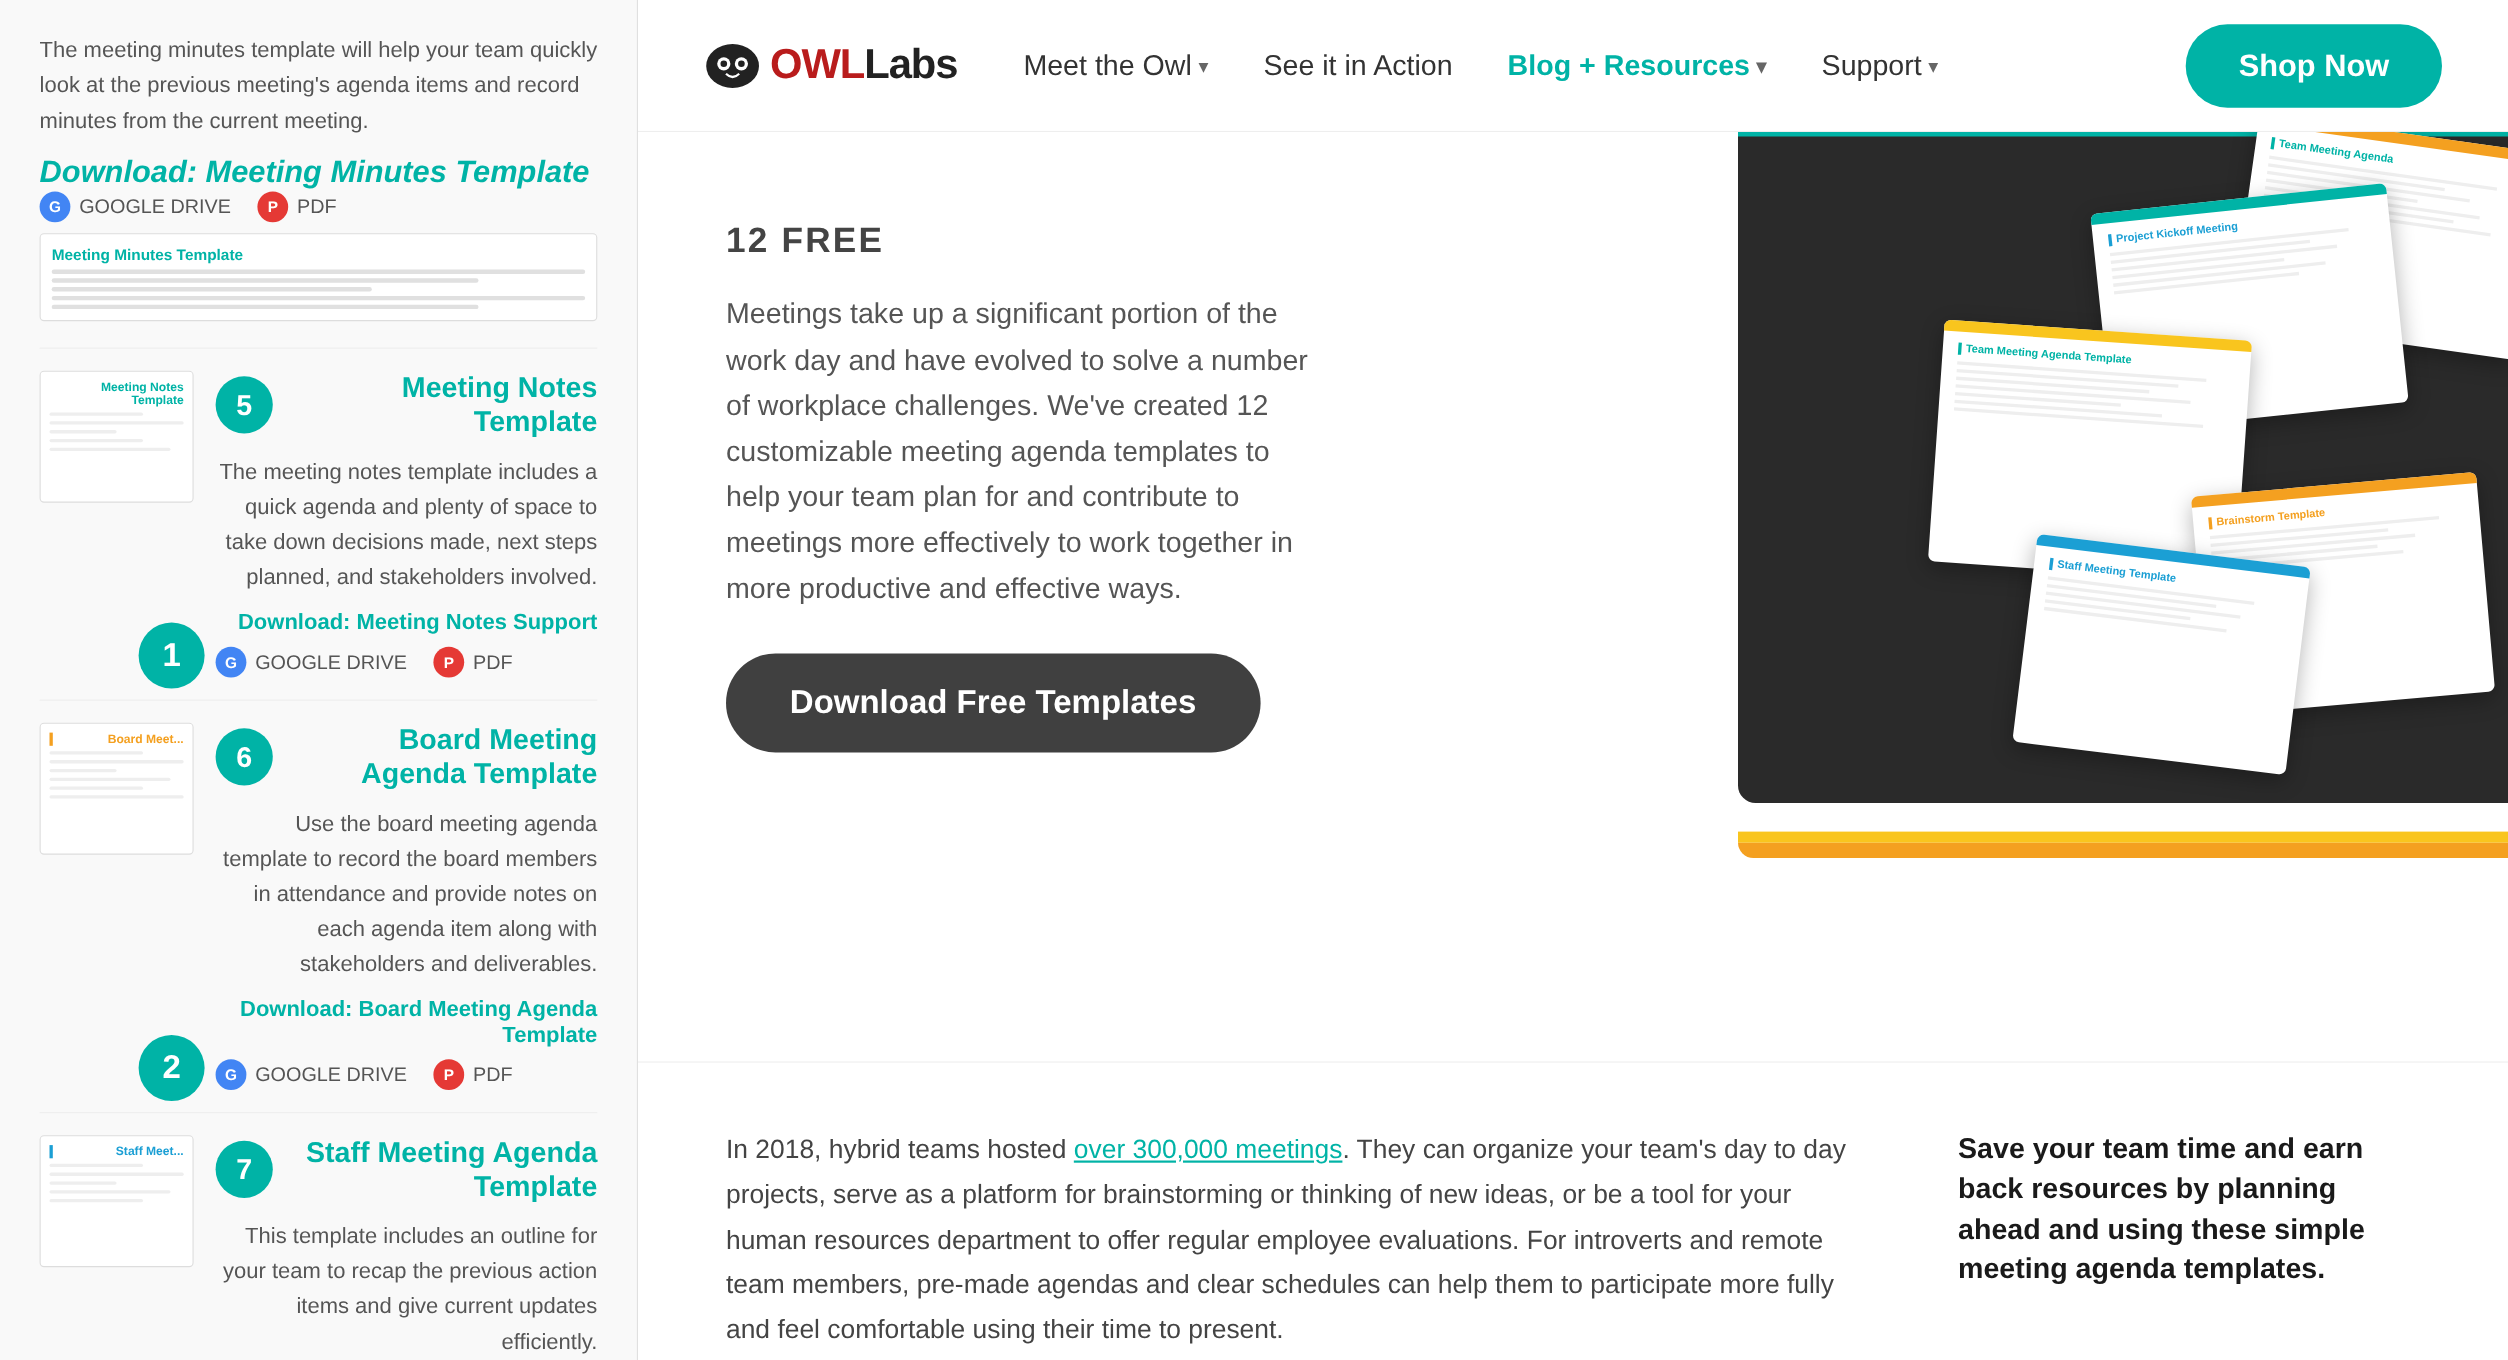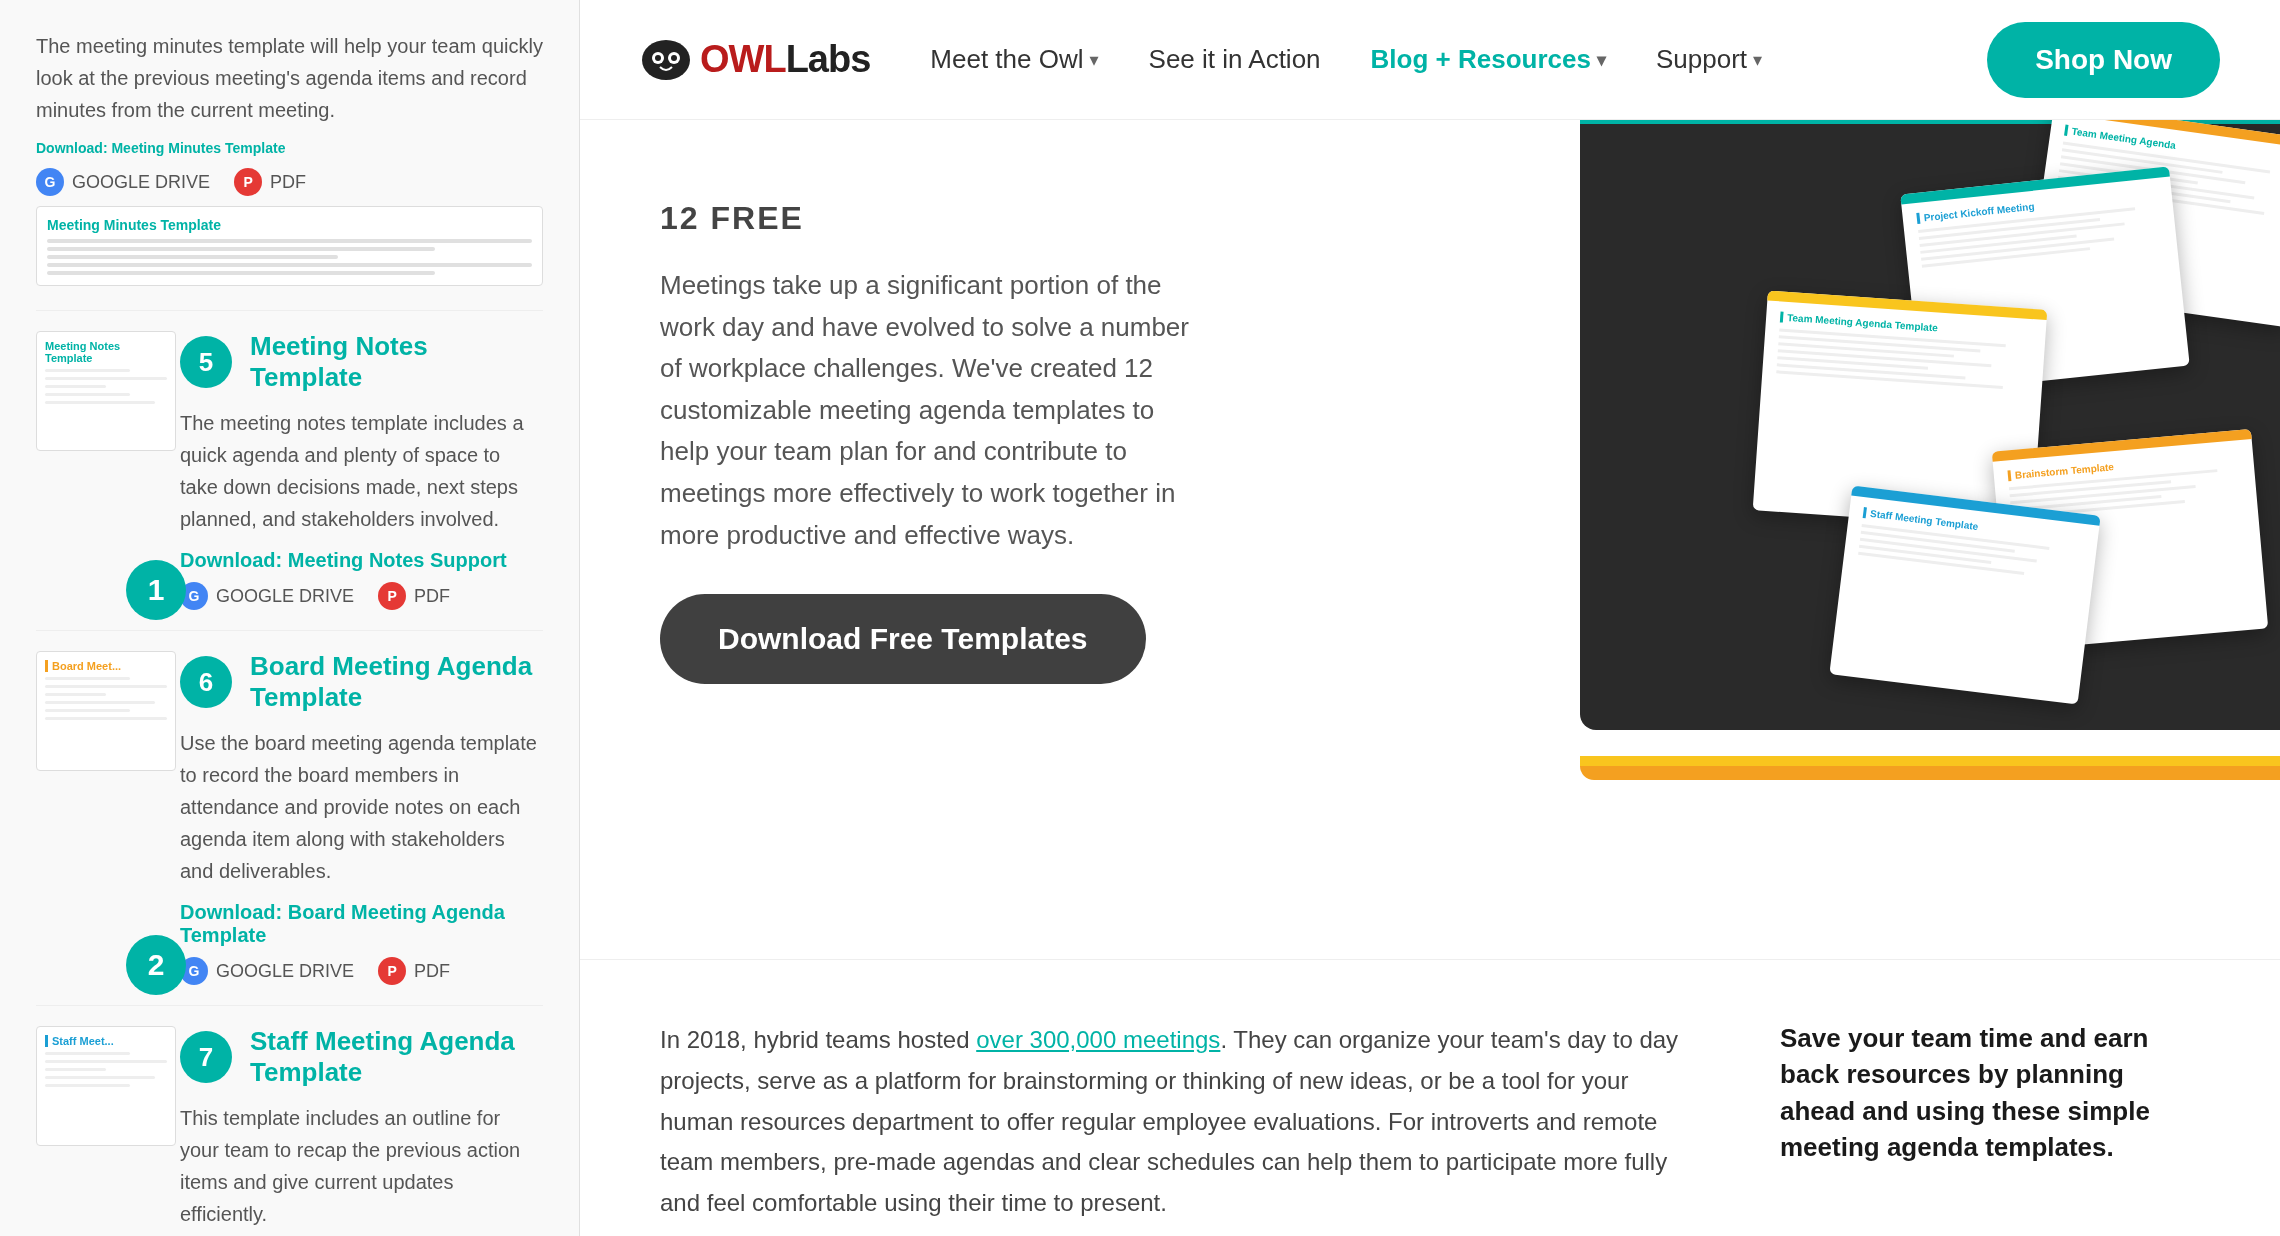--- a/index.html
+++ b/index.html
@@ -259,26 +259,27 @@
       padding: 10px 0 24px 0;
       border-bottom: 1px solid #eee;
     }
     .top-excerpt-desc {
       font-size: 20px;
       color: #555;
       line-height: 1.6;
       margin-bottom: 14px;
     }
     .top-excerpt-download {
-      font-size: 14px;
+      font-size: 28px;
       color: #00b3a6;
       font-weight: 600;
       cursor: pointer;
-      margin-bottom: 12px;
+      margin-bottom: 2px;
       display: block;
+      font-style: italic;
     }
     .thumbnail-card {
       background: #fff;
       border: 1px solid #ddd;
       border-radius: 4px;
       padding: 10px;
       margin-top: 10px;
     }
     .thumb-title {
       font-size: 14px;
@@ -296,24 +297,25 @@
       background: #e0e0e0;
       border-radius: 2px;
     }
     .thumb-line.short { width: 60%; }
     .thumb-line.medium { width: 80%; }
     .thumb-line.full { width: 100%; }
 
     
     .mid-item {
       display: flex;
-      gap: 4px;
+      gap: 20px;
       padding: 20px 0;
       border-bottom: 1px solid #eee;
       position: relative;
+      text-align: right;
     }
     .mid-thumb {
       width: 140px;
       flex-shrink: 0;
       position: relative;
     }
     .mid-num-circle {
       position: absolute;
       bottom: -10px;
       right: -10px;

